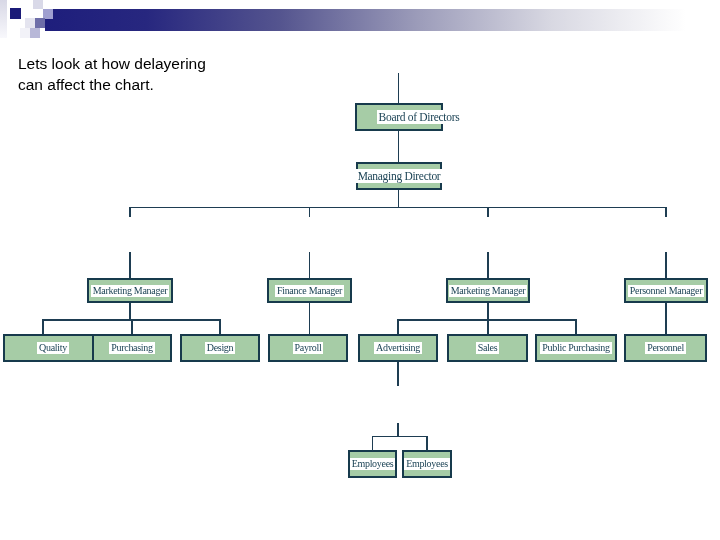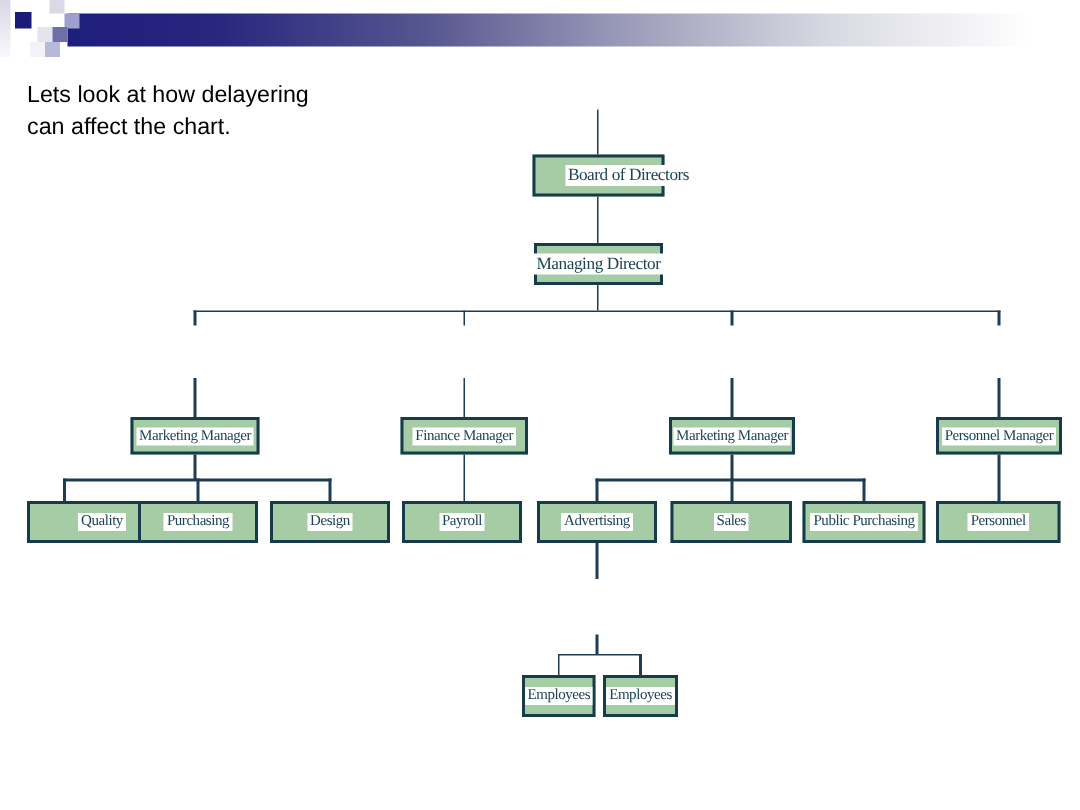--- a/index.html
+++ b/index.html
@@ -57,21 +57,21 @@
   <div class="node" style="left:267px;top:278px;width:85px;height:25px;">
     <span class="lbl">Finance Manager</span>
   </div>
   <div class="node" style="left:446px;top:278px;width:84px;height:25px;text-align:right;">
     <span class="lbl">Marketing Manager</span>
   </div>
   <div class="node" style="left:624px;top:278px;width:84px;height:25px;">
     <span class="lbl">Personnel Manager</span>
   </div>
 
-  <div class="node" style="left:3px;top:334px;width:100px;height:28px;margin-left:15px;">
+  <div class="node" style="left:3px;top:334px;width:100px;height:28px;">
     <span class="lbl">Quality</span>
   </div>
   <div class="node" style="left:92px;top:334px;width:80px;height:28px;">
     <span class="lbl">Purchasing</span>
   </div>
   <div class="node" style="left:180px;top:334px;width:80px;height:28px;">
     <span class="lbl">Design</span>
   </div>
   <div class="node" style="left:268px;top:334px;width:80px;height:28px;">
     <span class="lbl">Payroll</span>

